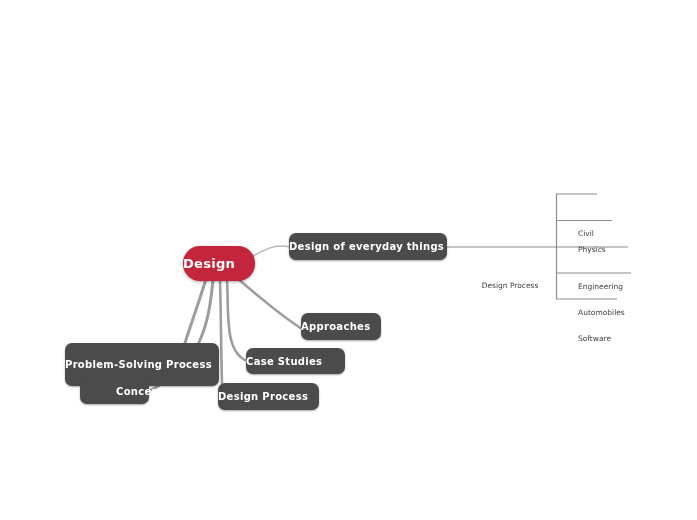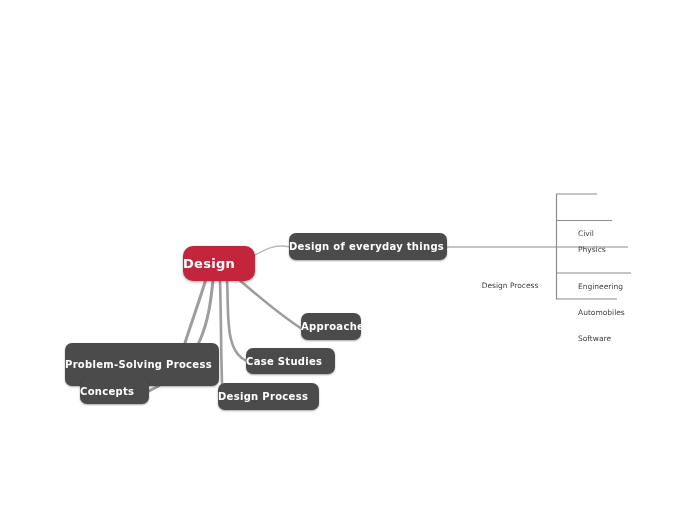--- a/index.html
+++ b/index.html
@@ -27,42 +27,42 @@
     display: flex;
     align-items: center;
     justify-content: flex-start;
     box-sizing: border-box;
     white-space: nowrap;
     cursor: pointer;
   }
   .root-node {
     left: 183px; top: 246px; width: 72px; height: 35px;
     background: #c3253c;
-    border-radius: 10px;
+    border-radius: 17px;
     color: #ffffff;
     font-size: 13px;
     font-weight: bold;
     letter-spacing: 0.3px;
     box-shadow: 0 1px 3px rgba(0,0,0,0.35);
   }
   .topic {
     background: #4b4b4b;
     border-radius: 7px;
     color: #ffffff;
     font-size: 10px;
     font-weight: bold;
     letter-spacing: 0.3px;
     box-shadow: 0 1px 2px rgba(0,0,0,0.35);
   }
   .topic.doet       { left: 289px; top: 233px; width: 158px; height: 27px; }
-  .topic.approaches { left: 301px; top: 313px; width: 60px;  height: 27px; }
-  .topic.cases      { left: 246px; top: 348px; width: 89px;  height: 26px; }
+  .topic.approaches { left: 301px; top: 313px; width: 80px;  height: 27px; }
+  .topic.cases      { left: 246px; top: 348px; width: 99px;  height: 26px; }
   .topic.dproc      { left: 218px; top: 383px; width: 101px; height: 27px; }
   .topic.psp        { left: 65px;  top: 343px; width: 154px; height: 43px; }
-  .topic.concepts   { left: 80px;  top: 378px; width: 69px;  height: 26px; }
+  .topic.concepts   { left: 80px;  top: 378px; width: 69px;  height: 26px; padding-left: 36px; }
   .outline-label {
     position: absolute;
     font-size: 7.5px;
     line-height: 9px;
     color: #3d3d3d;
     white-space: nowrap;
     cursor: pointer;
     margin-top: 48px;
   }
   .outline-label.parent { left: 480px; top: 233px; width: 60px; text-align: center; }

